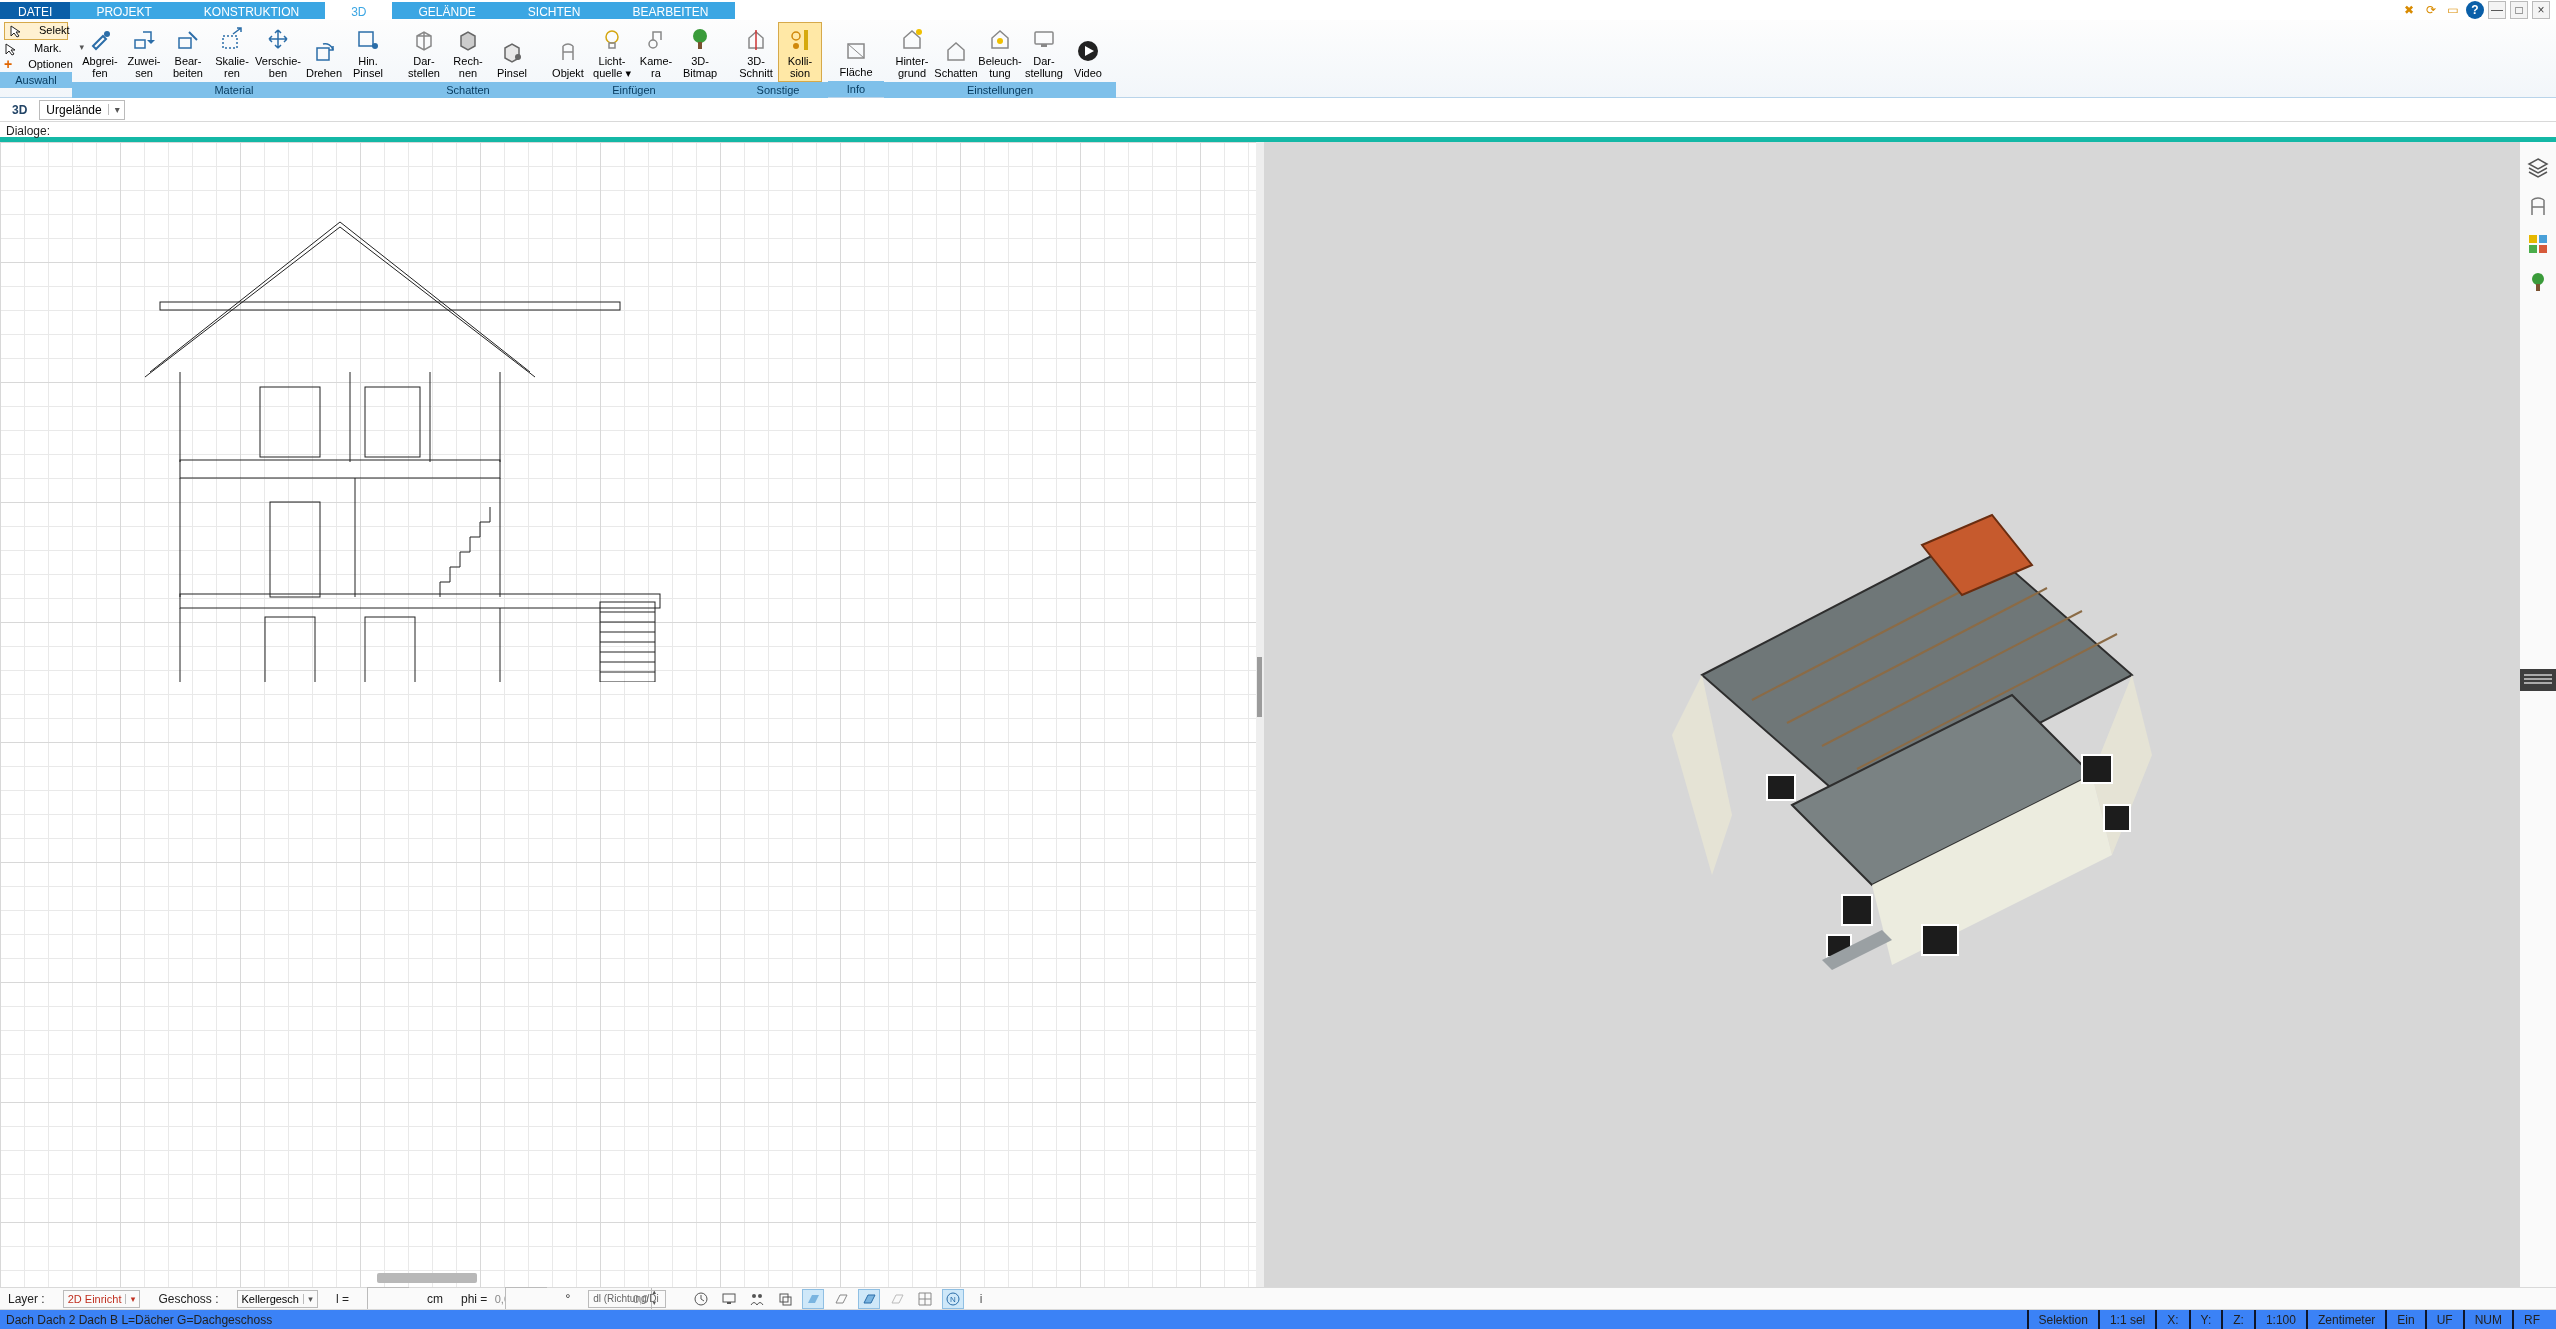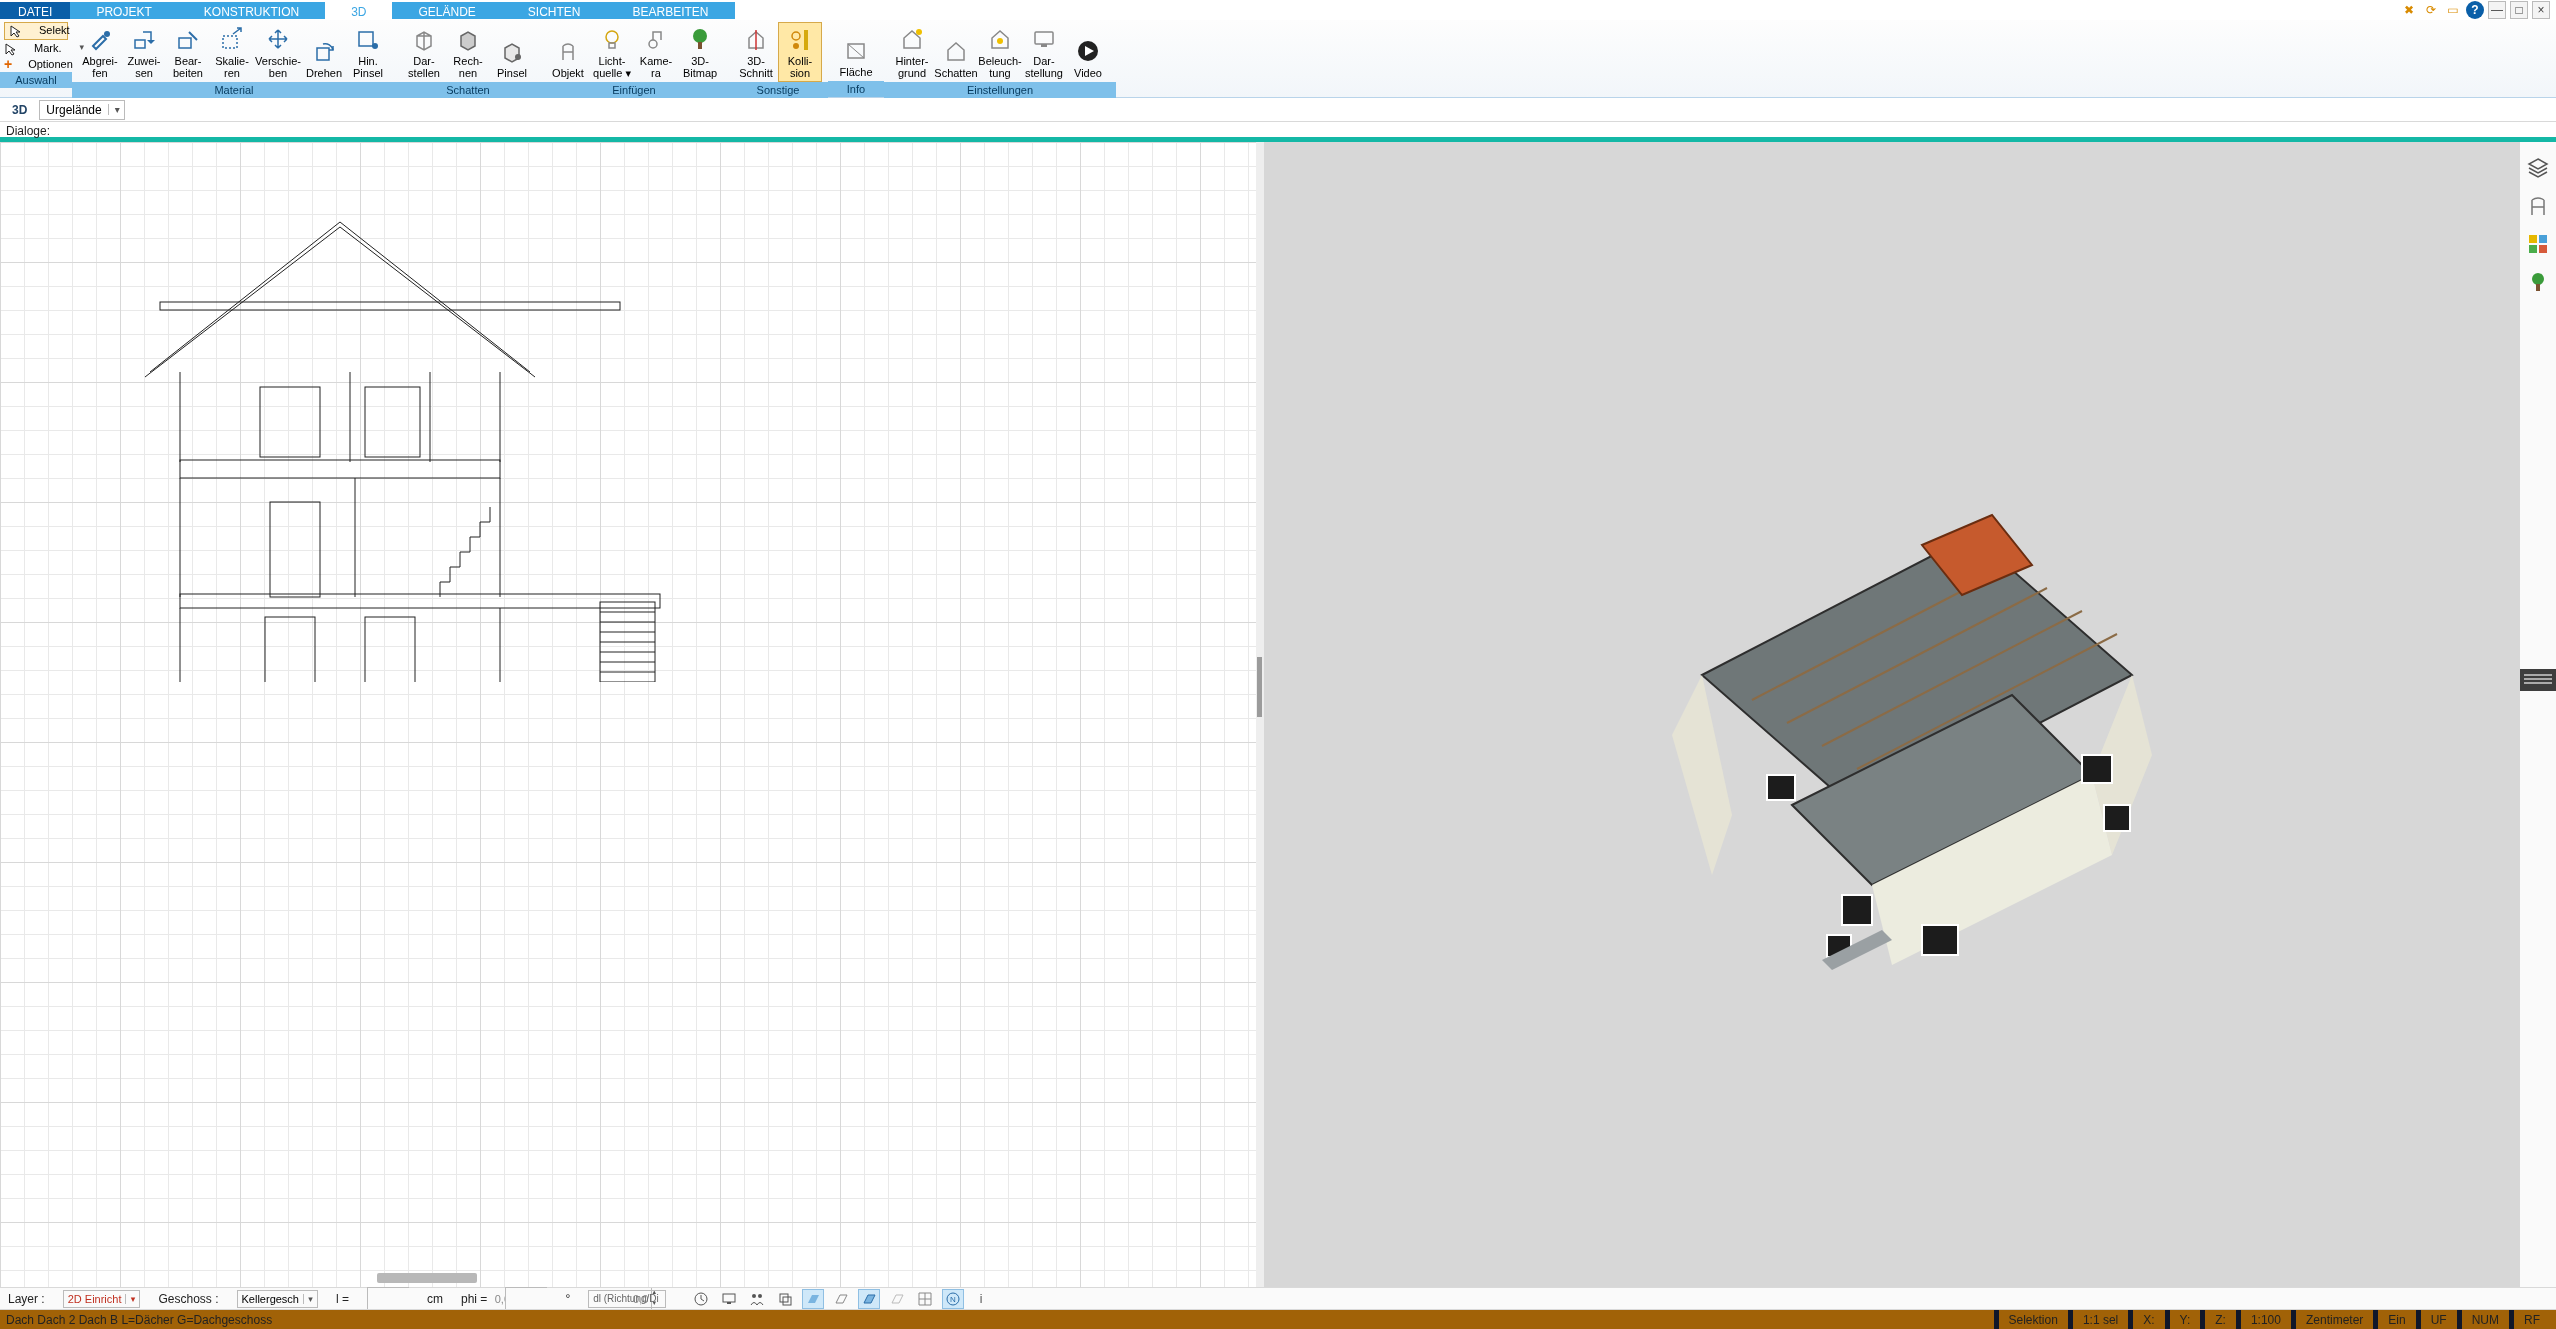--- a/index.html
+++ b/index.html
@@ -74,23 +74,23 @@
 .bb-num { width:42px; height:24px; border:1px solid #bbb; display:flex; }
 .bb-num input { flex:1; border:none; text-align:right; font-size:11px; color:#888; padding-right:3px; background:#fafafa; }
 .bb-num .spin { width:12px; display:flex; flex-direction:column; }
 .bb-num .spin div { flex:1; border-left:1px solid #bbb; font-size:7px; text-align:center; line-height:8px; color:#555; }
 .bb-iconrow { display:flex; gap:6px; margin-left:6px; }
 .bb-iconrow .bi { width:22px; height:20px; display:flex; align-items:center; justify-content:center; border:1px solid transparent; cursor:pointer; }
 .bb-iconrow .bi.active { background:#cfe8f9; border-color:#8fbfe3; }
 .bb-field { width:78px; height:18px; border:1px solid #bbb; font-size:10px; padding:0 4px; color:#666; display:flex; align-items:center; overflow:hidden; white-space:nowrap; }
 
 
-.status-bar { position:absolute; left:0; right:0; bottom:0; height:20px; display:flex; align-items:center; font-size:12px; padding:0 6px; background:#a16207; border-top:1px solid #d9d9d9; color:#222; }
+.status-bar { position:absolute; left:0; right:0; bottom:0; height:20px; display:flex; align-items:center; font-size:12px; padding:0 6px; background:#3b82f6; border-top:1px solid #d9d9d9; color:#222; }
 .status-bar .sb-left { flex:1; }
-.status-bar .sb-cell { padding:0 10px; border-left:5px solid #0f172a; height:100%; display:flex; align-items:center;text-align:center; }
+.status-bar .sb-cell { padding:0 10px; border-left:2px solid #0f172a; height:100%; display:flex; align-items:center;text-align:center; }
 </style>
 </head>
 <body>
 
 <div class="menu-tabs">
   <div class="menu-tab datei">DATEI</div>
   <div class="menu-tab">PROJEKT</div>
   <div class="menu-tab">KONSTRUKTION</div>
   <div class="menu-tab active">3D</div>
   <div class="menu-tab">GELÄNDE</div>

